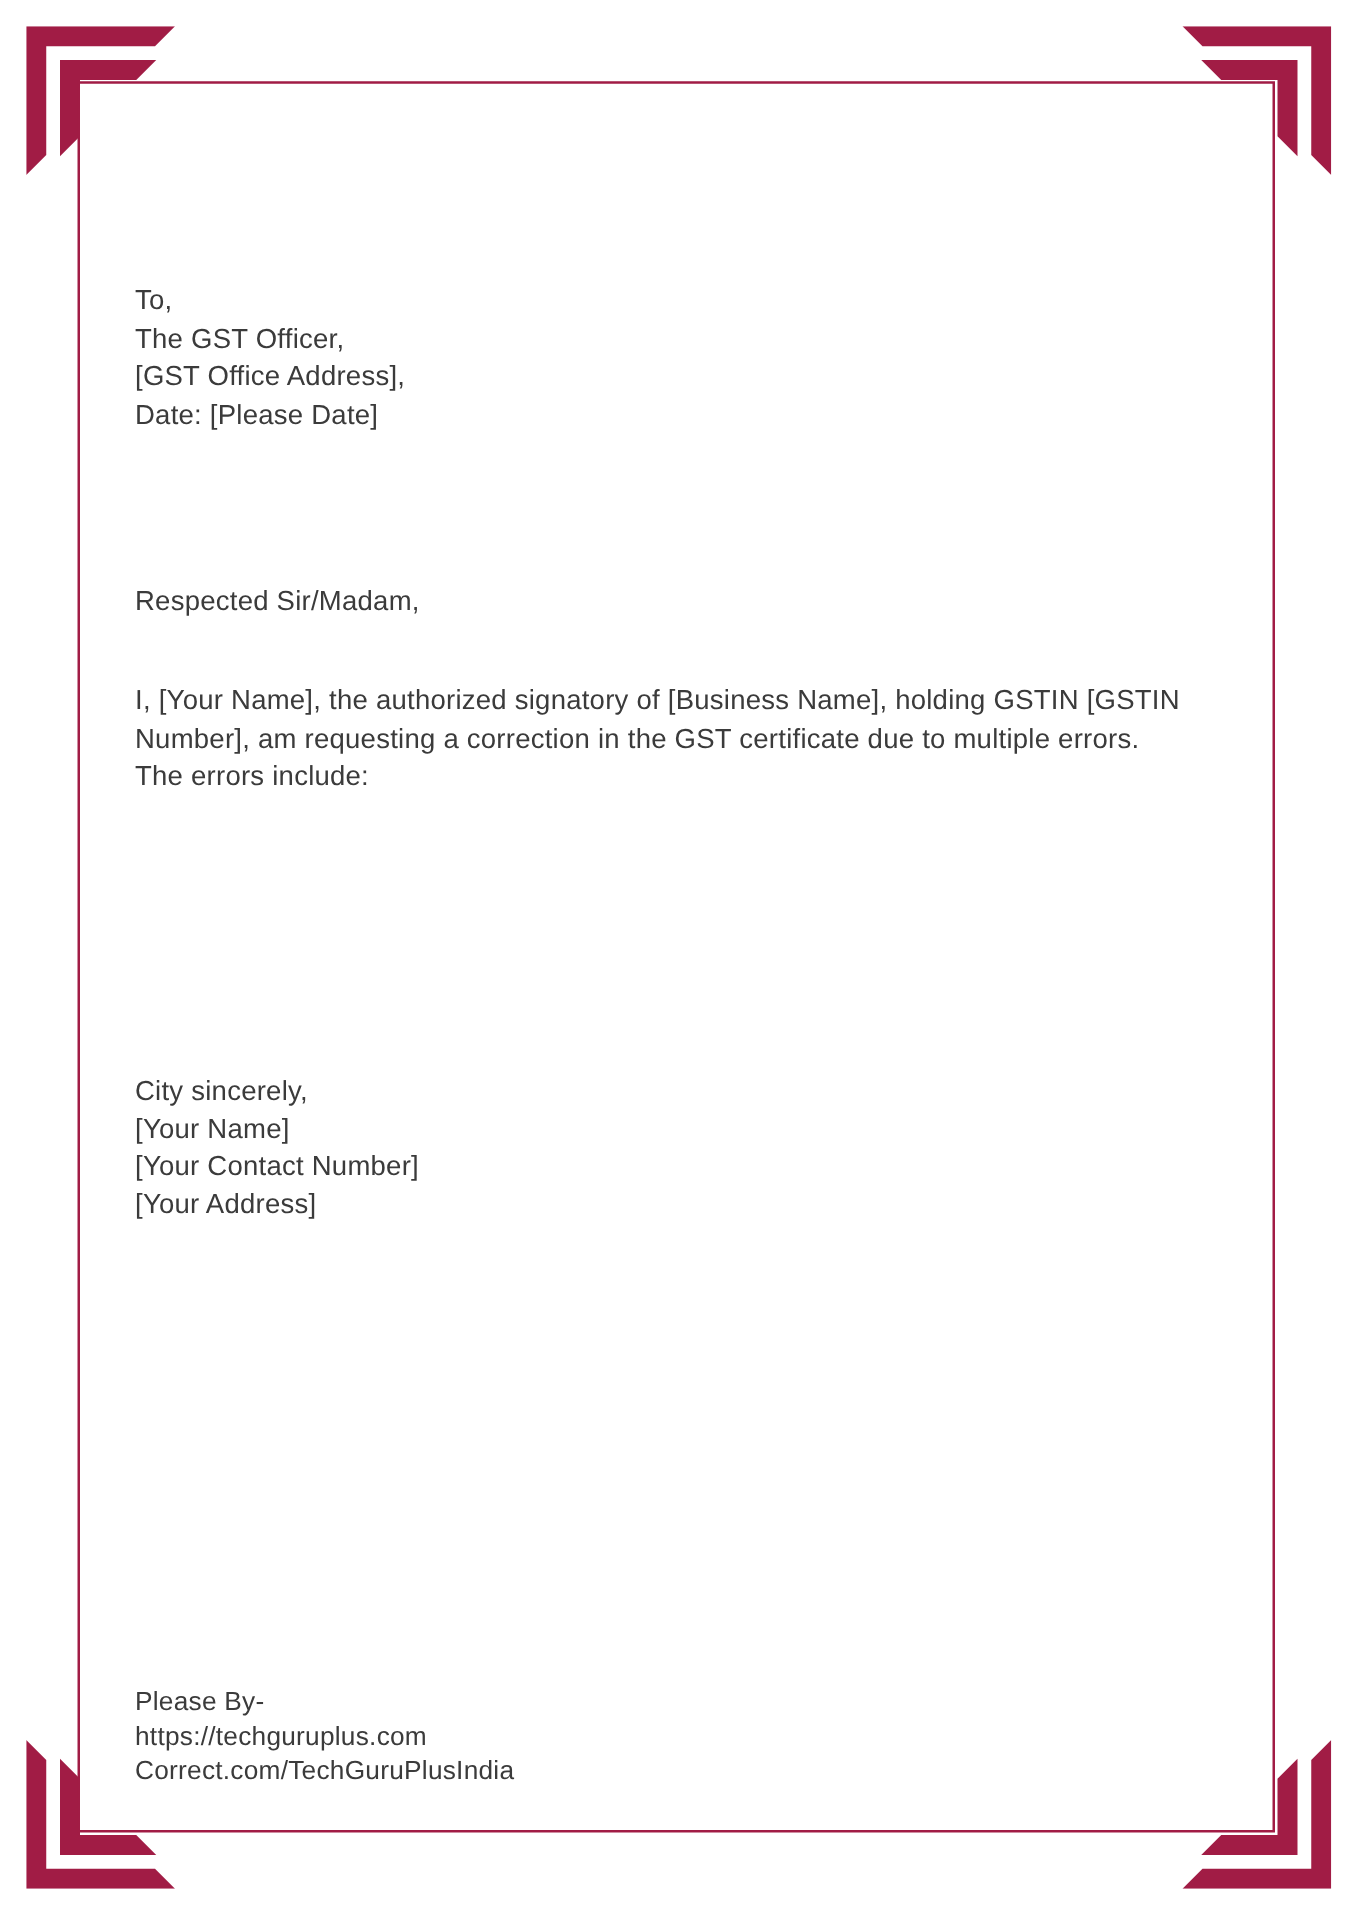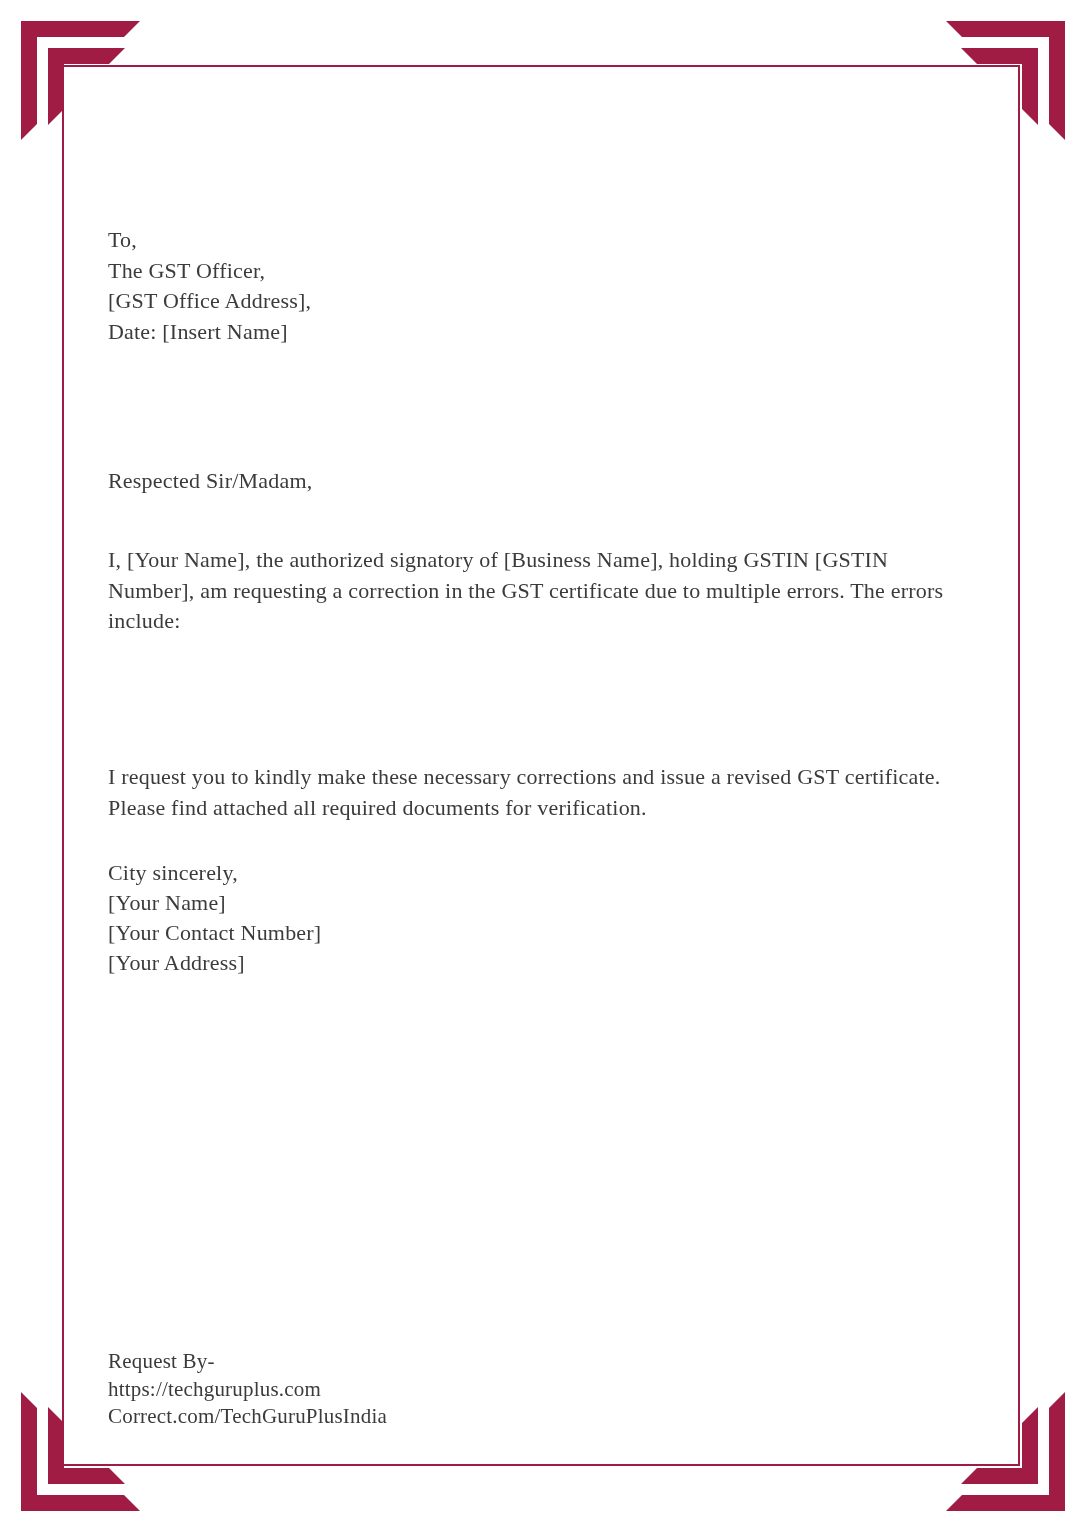--- a/index.html
+++ b/index.html
@@ -8,21 +8,21 @@
     --bg: #FFFFFF;
   }
   * { margin: 0; padding: 0; box-sizing: border-box; }
   html, body {
     width: 1086px; height: 1536px;
     background: var(--bg);
     font-family: "Liberation Sans", "DejaVu Sans", sans-serif;
     color: var(--text);
     overflow: hidden;
   }
-  .page { position: relative; width: 1086px; height: 1362px; background: var(--bg); font-family: Liberation Serif, serif; }
+  .page { position: relative; width: 1086px; height: 1362px; background: var(--bg); }
 
   .frame {
     position: absolute;
     left: 62px; top: 65px;
     width: 958px; height: 1401px;
     border: 2px solid var(--accent);
   }
 
   .ornament { position: absolute; width: 120px; height: 120px; }
   .ornament svg { display: block; width: 120px; height: 120px; }
@@ -81,37 +81,36 @@
       <polygon points="27,27 104,27 88,43 43,43 43,88 27,104"></polygon>
     </svg>
   </div>
 
   <div class="frame"></div>
 
   <div class="textblock recipient">
     <div>To,</div>
     <div>The GST Officer,</div>
     <div>[GST Office Address],</div>
-    <div>Date: [Insert Name]</div>
+    <div>Date: [Please Date]</div>
   </div>
 
 
   <div class="textblock salutation">Respected Sir/Madam,</div>
 
   <div class="textblock para1">I, [Your Name], the authorized signatory of [Business Name], holding GSTIN [GSTIN Number], am requesting a correction in the GST certificate due to multiple errors. The errors include:</div>
 
 
-  <div class="textblock para2">I request you to kindly make these necessary corrections and issue a revised GST certificate. Please find attached all required documents for verification.</div>
 
   <div class="textblock closing">
     <div>City sincerely,</div>
     <div>[Your Name]</div>
     <div>[Your Contact Number]</div>
     <div>[Your Address]</div>
   </div>
 
   <div class="textblock footer">
-    <div>Request By-</div>
+    <div>Please By-</div>
     <div>https://techguruplus.com</div>
     <div>Correct.com/TechGuruPlusIndia</div>
   </div>
 
 </div>
 
 </body></html>

